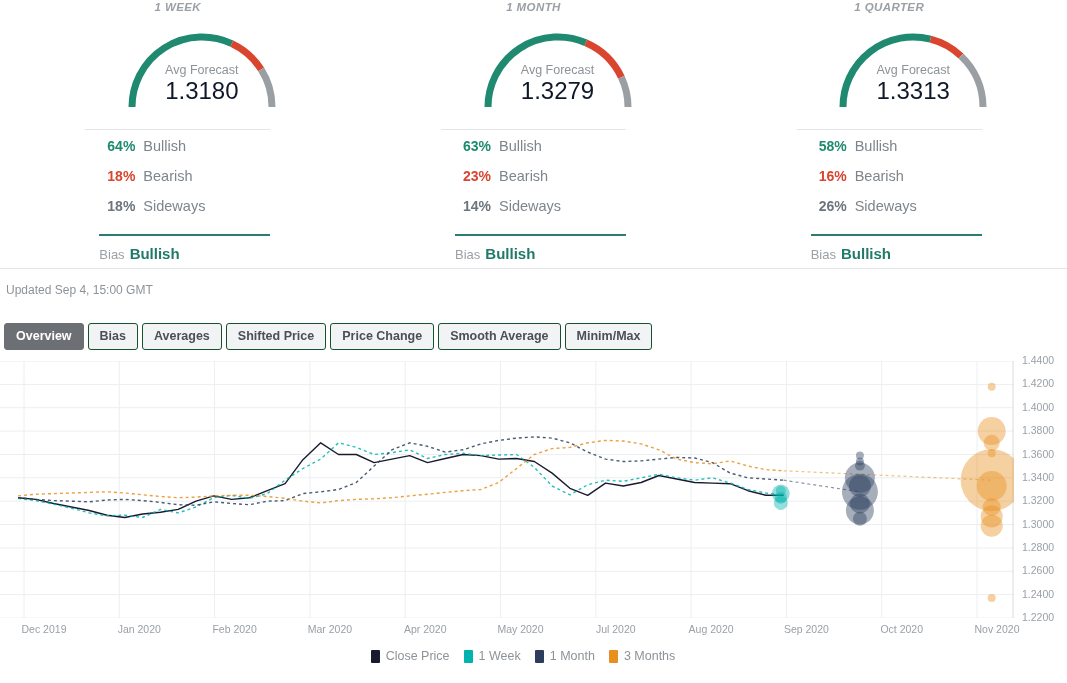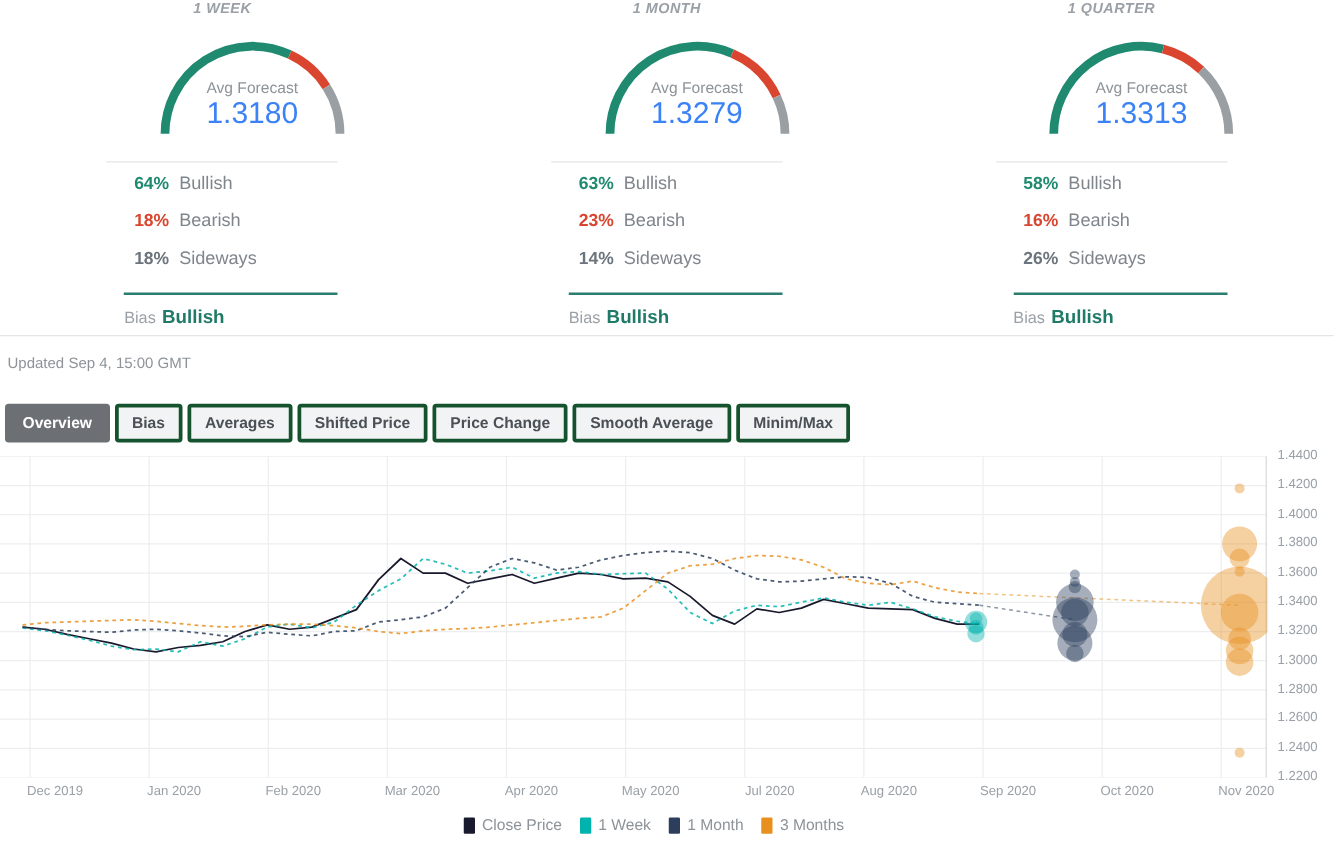--- a/index.html
+++ b/index.html
@@ -21,21 +21,21 @@
     padding-top:1px;
   }
   .gauge-wrap{position:relative;height:108px;display:flex;justify-content:center;margin-left:48px;}
   .gauge{position:relative;width:178px;height:100px;}
   .gauge svg{display:block;}
   .gauge-labels{
     position:absolute;left:0;right:0;top:50px;text-align:center;
     pointer-events:none;
   }
   .gauge-cap{font-size:12.5px;color:#8d9398;line-height:14px;}
-  .gauge-val{font-size:24px;color:#3b82f6;line-height:28px;font-weight:400;}
+  .gauge-val{font-size:24px;color:#0f172a;line-height:28px;font-weight:400;}
 
   .panel-body{
     width:185px;margin:0 auto;
   }
   .hr-top{border-top:1px solid #e3e5e7;margin:8px 0 0 0;}
   .rows{padding:8px 0 0 14px;text-align:center;}
   .row{display:flex;align-items:baseline;height:30px;font-size:14.5px;}
   .pct{width:44px;font-weight:bold;font-size:14px;}
   .pct.bull{color:#1f8a70;}
   .pct.bear{color:#d9452f;}
@@ -46,21 +46,21 @@
   .bias b{font-size:15px;color:#1f7a68;margin-left:5px;}
 
   
   .main-divider{height:1px;background:#e3e5e7;width:1067px;}
   .updated{padding:14px 0 0 6px;font-size:12px;color:#8d9398;}
 
   
   .tabs{display:flex;gap:4px;padding:26px 0 0 4px;}
   .tab{
     font-size:12.5px;font-weight:bold;color:#4a5055;
-    background:#f2f3f4;border:3px solid #14532d;border-radius:3px;
+    background:#f2f3f4;border:1px solid #14532d;border-radius:3px;
     padding:5px 11px 6px 11px;line-height:14px;cursor:pointer;
     white-space:nowrap;
   }
   .tab.active{background:#6c7074;color:#ffffff;border-color:#6c7074;}
 
   
   .chart-area{position:relative;width:1067px;height:290px;margin-top:11px;}
   .plot{position:absolute;left:0;top:0;width:1014px;height:257px;}
   .plot svg{display:block;}
   .ylabels{position:absolute;left:1022px;top:0;width:45px;height:257px;}

